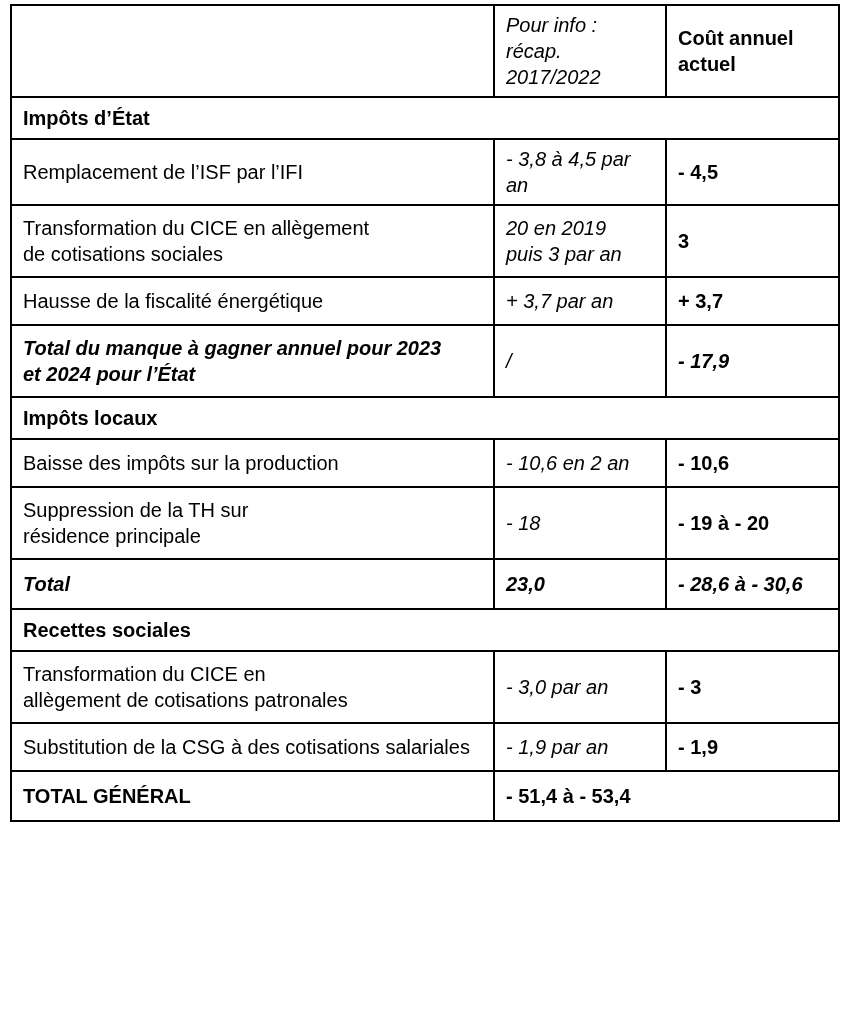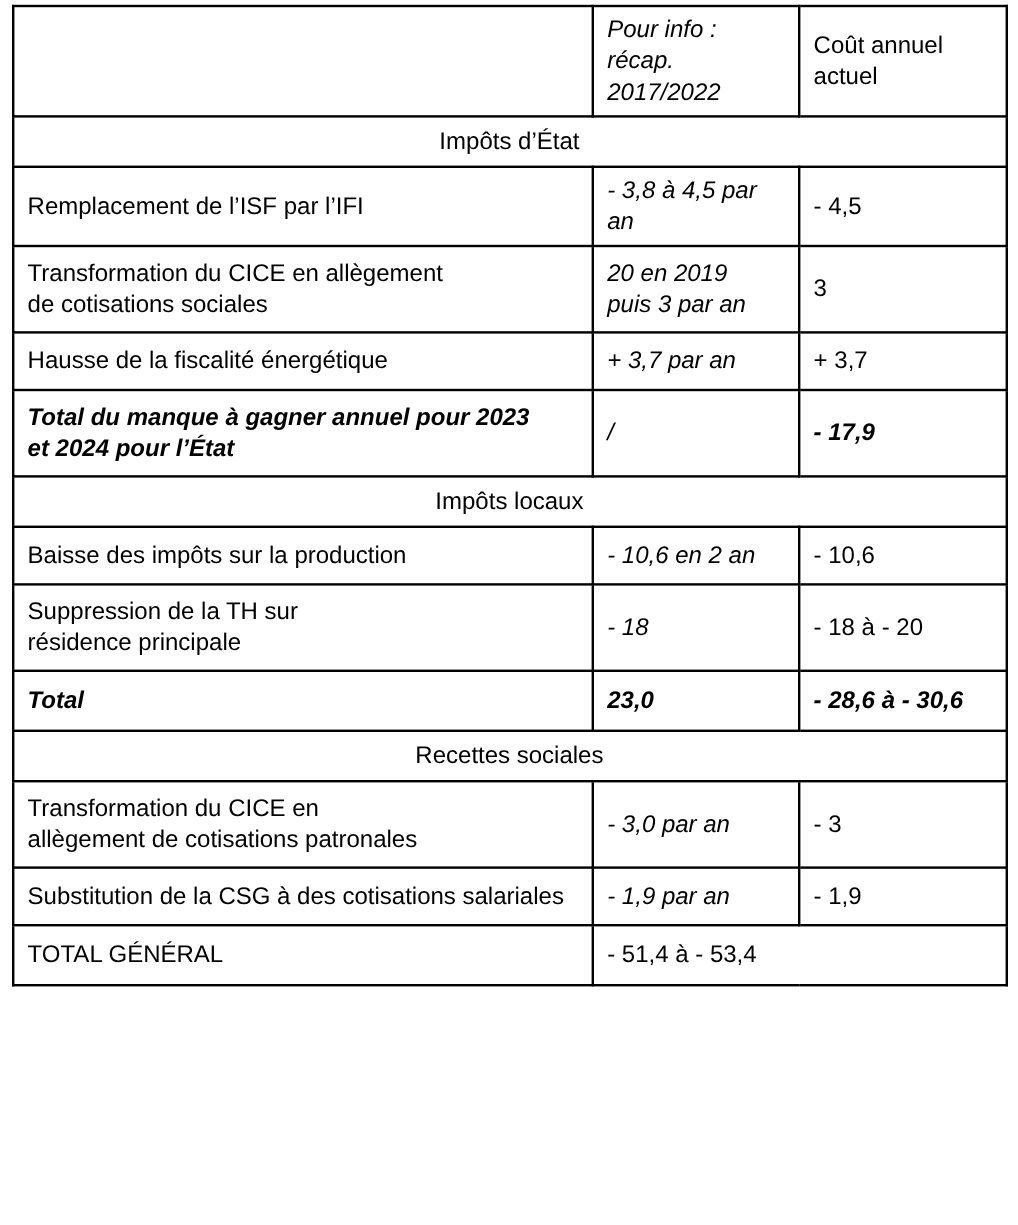--- a/index.html
+++ b/index.html
@@ -30,27 +30,27 @@
     white-space: pre-line;
     overflow: hidden;
   }
   
   col.c1 { width: 483px; }
   col.c2 { width: 172px; }
   col.c3 { width: 173px; }
 
   
   tr.h78 { height: 78px; }
-  tr.h42 { height: 42px; text-align: center; }
+  tr.h42 { height: 42px; }
   tr.h72 { height: 72px; }
   tr.h66 { height: 66px; }
   tr.h48 { height: 48px; }
   tr.h50 { height: 50px; }
 
-  .b  { font-weight: normal; }
+  .b  { font-weight: bold; }
   .it { font-style: italic; }
   .bi { font-weight: bold; font-style: italic; }
 
   td.grand-cost {
     padding-left: 184px;
   }
 </style>
 </head>
 <body>
 
@@ -111,21 +111,21 @@
       <tr class="h48">
         <td>Baisse des impôts sur la production</td>
         <td class="it">- 10,6 en 2 an</td>
         <td class="b">- 10,6</td>
       </tr>
 
       <tr class="h72">
         <td>Suppression de la TH sur
 résidence principale</td>
         <td class="it">- 18</td>
-        <td class="b">- 18 à - 20</td>
+        <td class="b">- 19 à - 20</td>
       </tr>
 
       <tr class="h50">
         <td class="bi">Total</td>
         <td class="bi">23,0</td>
         <td class="bi">- 28,6 à - 30,6</td>
       </tr>
 
       <tr class="h42">
         <td colspan="3" class="b">Recettes sociales</td>

